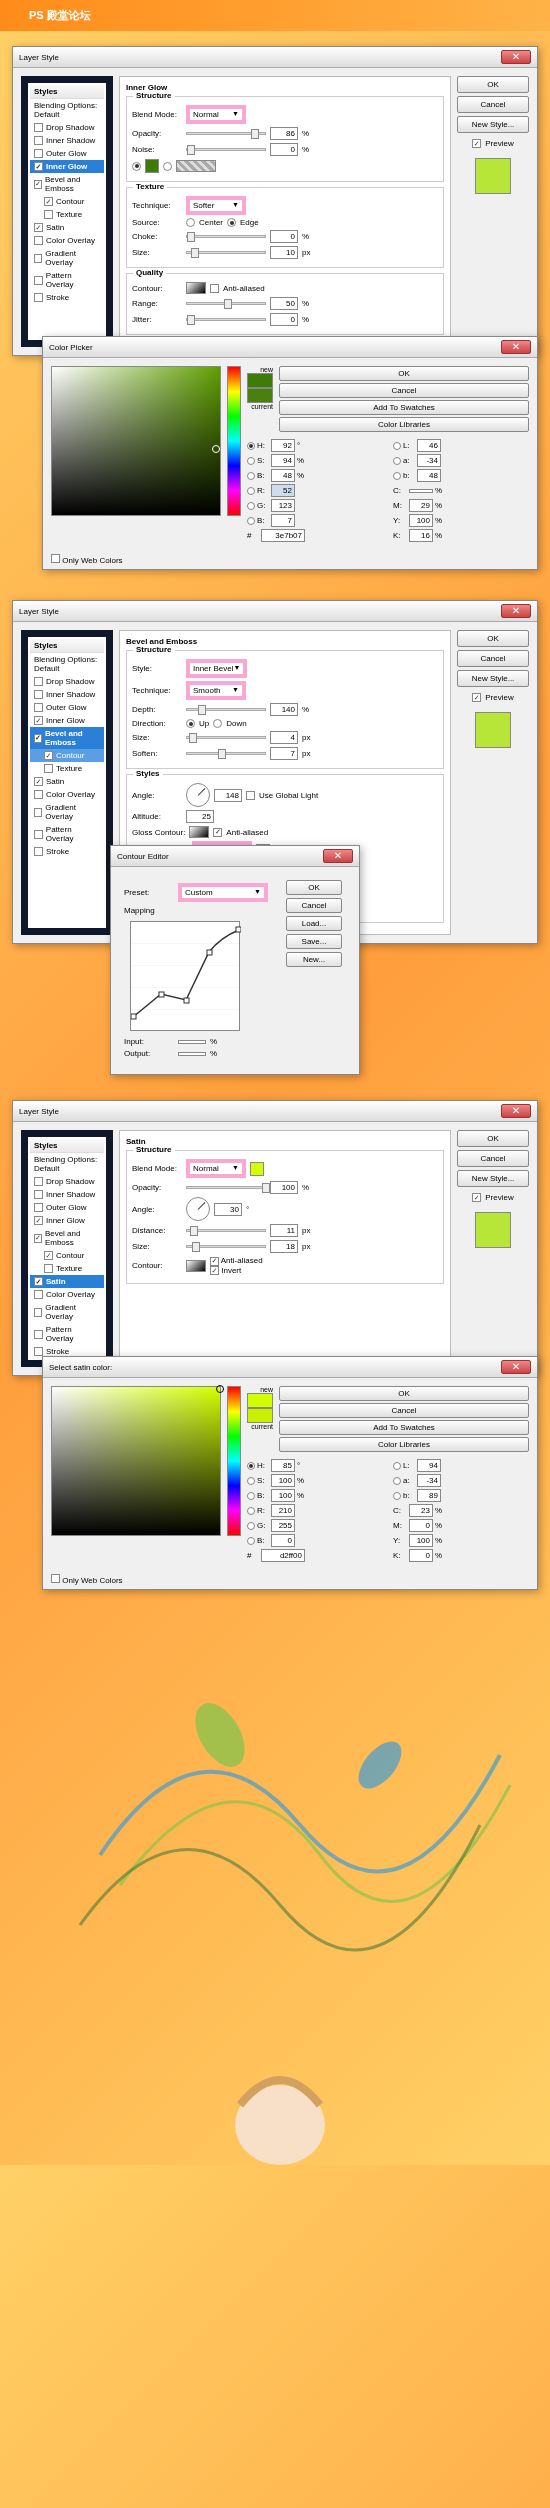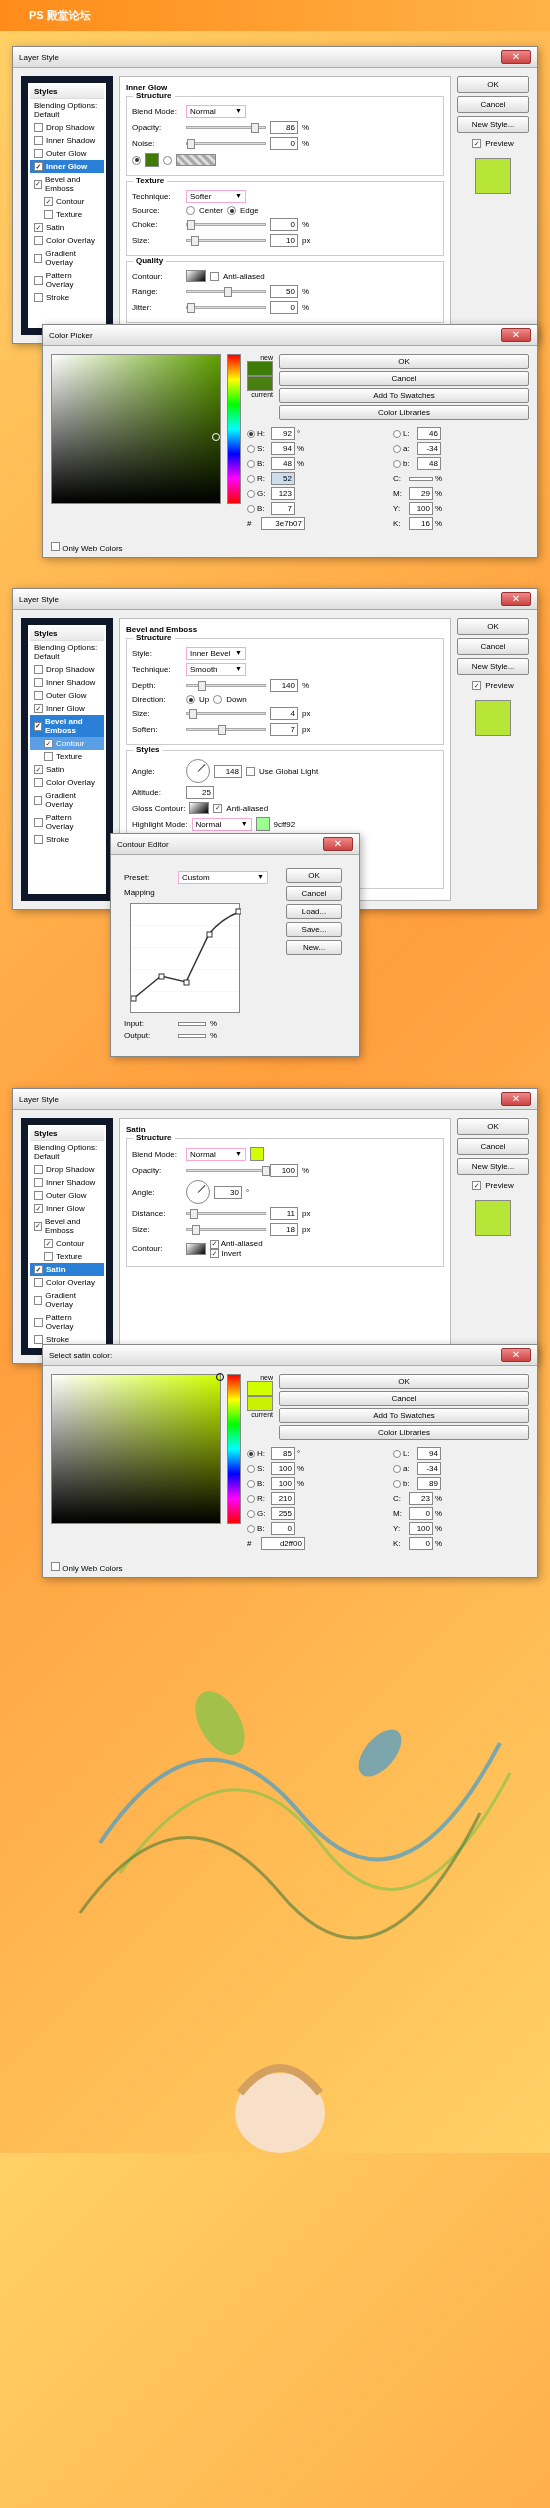--- a/index.html
+++ b/index.html
@@ -15,21 +15,21 @@
 .sidebar-h{background:linear-gradient(#fafafa,#e8e8e8);padding:2px 4px;font-size:8px;font-weight:bold;border-bottom:1px solid #ddd}
 .sitem{padding:2px 4px;display:flex;align-items:center;gap:3px;font-size:8px}
 .sitem.active{background:#2a7fd6;color:#fff;font-weight:bold}
 .sitem.sub{padding-left:14px;background:#5a9fe6;color:#fff}
 .chk{width:9px;height:9px;border:1px solid #888;background:#fff;display:inline-flex;align-items:center;justify-content:center;font-size:7px;color:#333}
 .mid{flex:1;border:1px solid #bbb;background:#fff;padding:6px}
 .grp{border:1px solid #ccc;margin-bottom:5px;padding:5px;position:relative}
 .grp-t{position:absolute;top:-6px;left:6px;background:#fff;padding:0 3px;font-weight:bold;font-size:8px}
 .row{display:flex;align-items:center;gap:4px;margin:3px 0;font-size:8px}
 .row label{min-width:50px;text-align:left}
-.sel{border:1px solid #f9a8d4;background:#fff;padding:1px 3px;min-width:60px;font-size:8px;display:flex;justify-content:space-between}
+.sel{border:4px solid #f9a8d4;background:#fff;padding:1px 3px;min-width:60px;font-size:8px;display:flex;justify-content:space-between}
 .arrow{font-size:7px}
 .slider{flex:1;height:3px;background:#ddd;border:1px solid #aaa;position:relative;max-width:80px}
 .slider .th{position:absolute;top:-4px;width:8px;height:10px;background:#eee;border:1px solid #888}
 .num{width:28px;border:1px solid #888;background:#fff;padding:1px 2px;text-align:right}
 .unit{font-size:8px}
 .radio{width:9px;height:9px;border:1px solid #888;border-radius:50%;background:#fff;display:inline-flex;align-items:center;justify-content:center}
 .radio.on::after{content:"";width:4px;height:4px;background:#333;border-radius:50%}
 .swatch{width:40px;height:12px;border:1px solid #888;background:repeating-linear-gradient(45deg,#aaa,#aaa 3px,#ddd 3px,#ddd 6px)}
 .right{width:72px;display:flex;flex-direction:column;gap:3px}
 .btn{border:1px solid #888;background:linear-gradient(#fff,#e0e0e0);padding:3px;text-align:center;font-size:8px;border-radius:2px}

